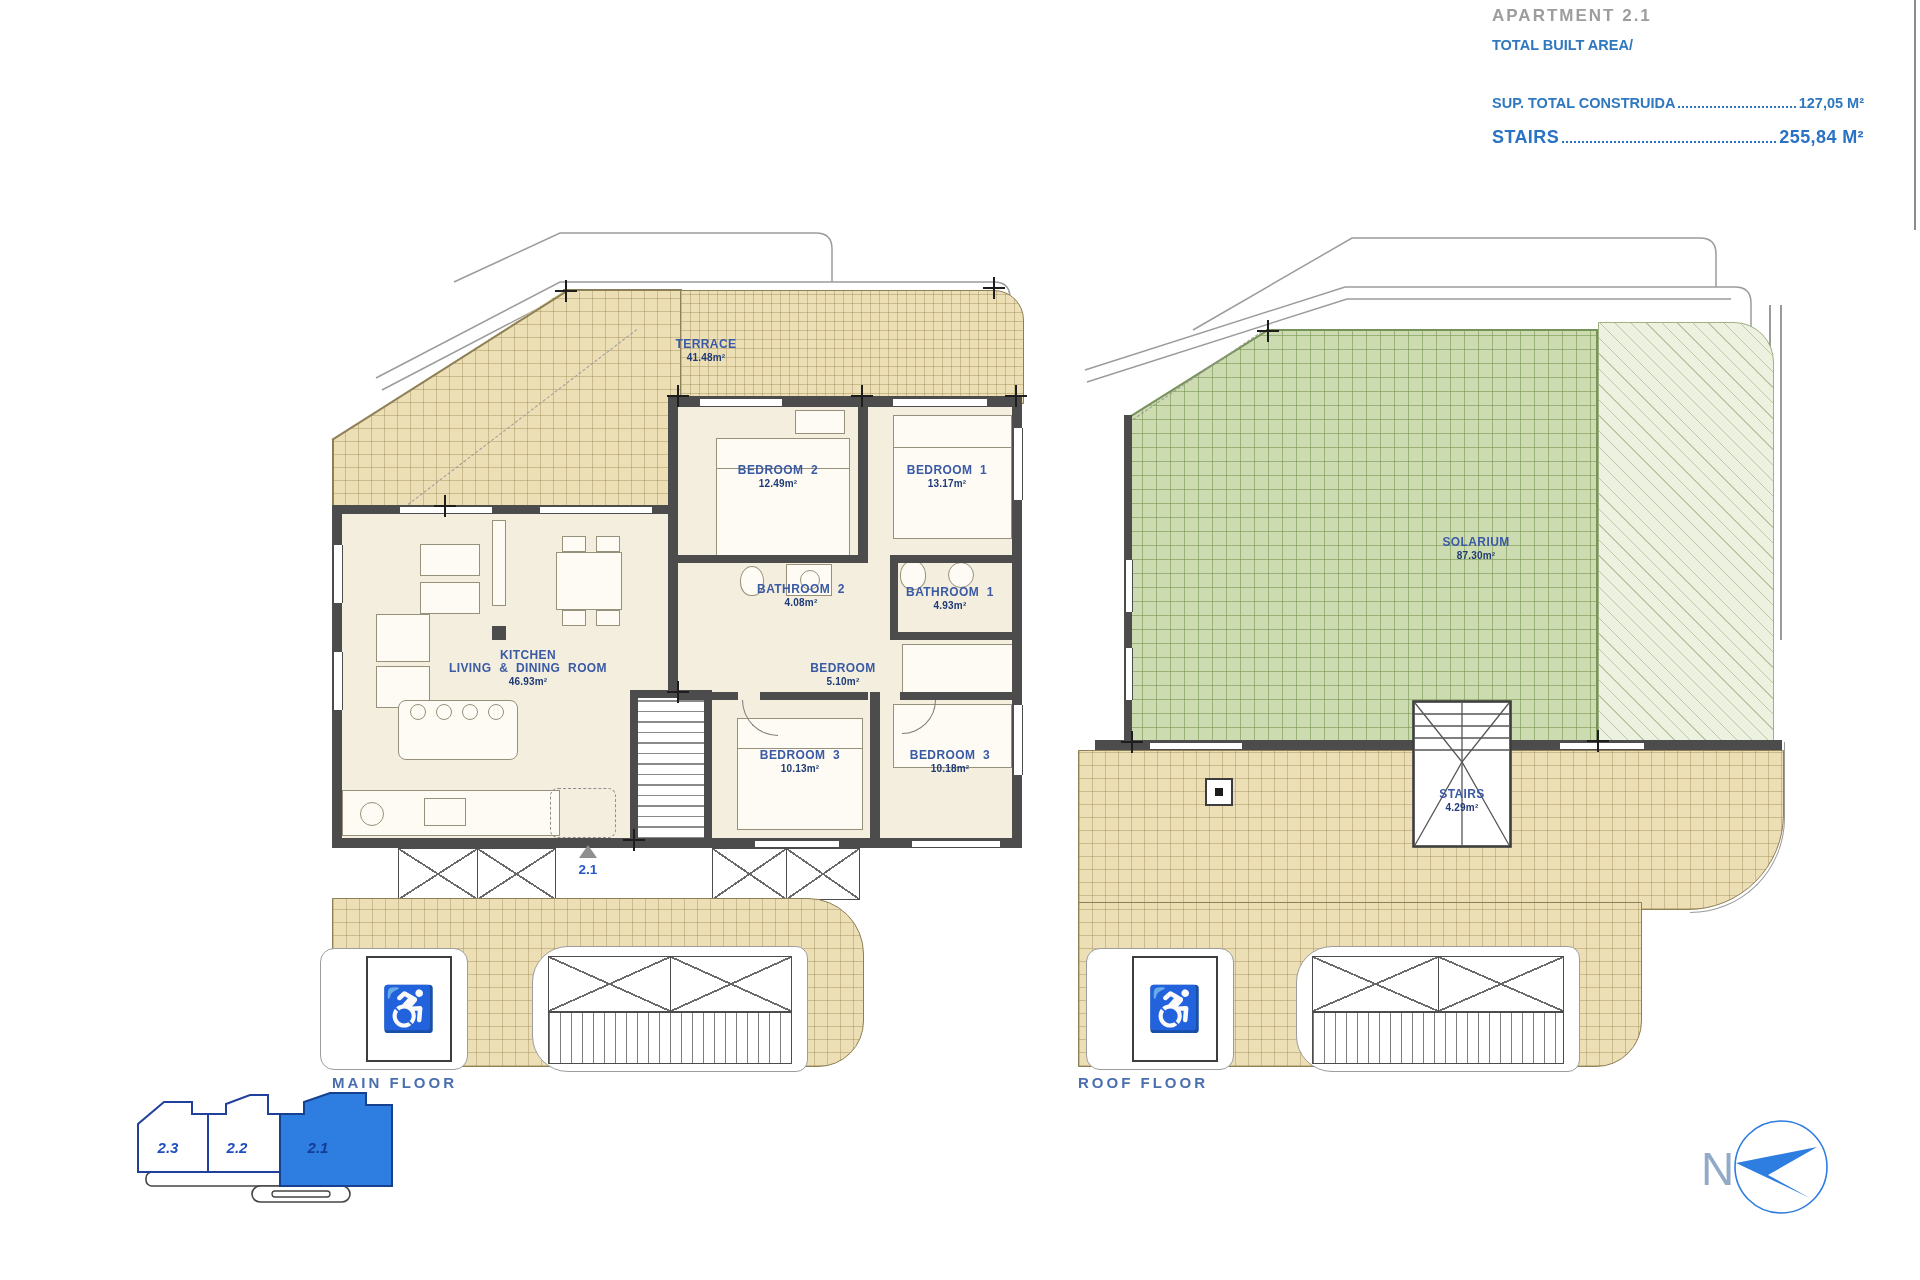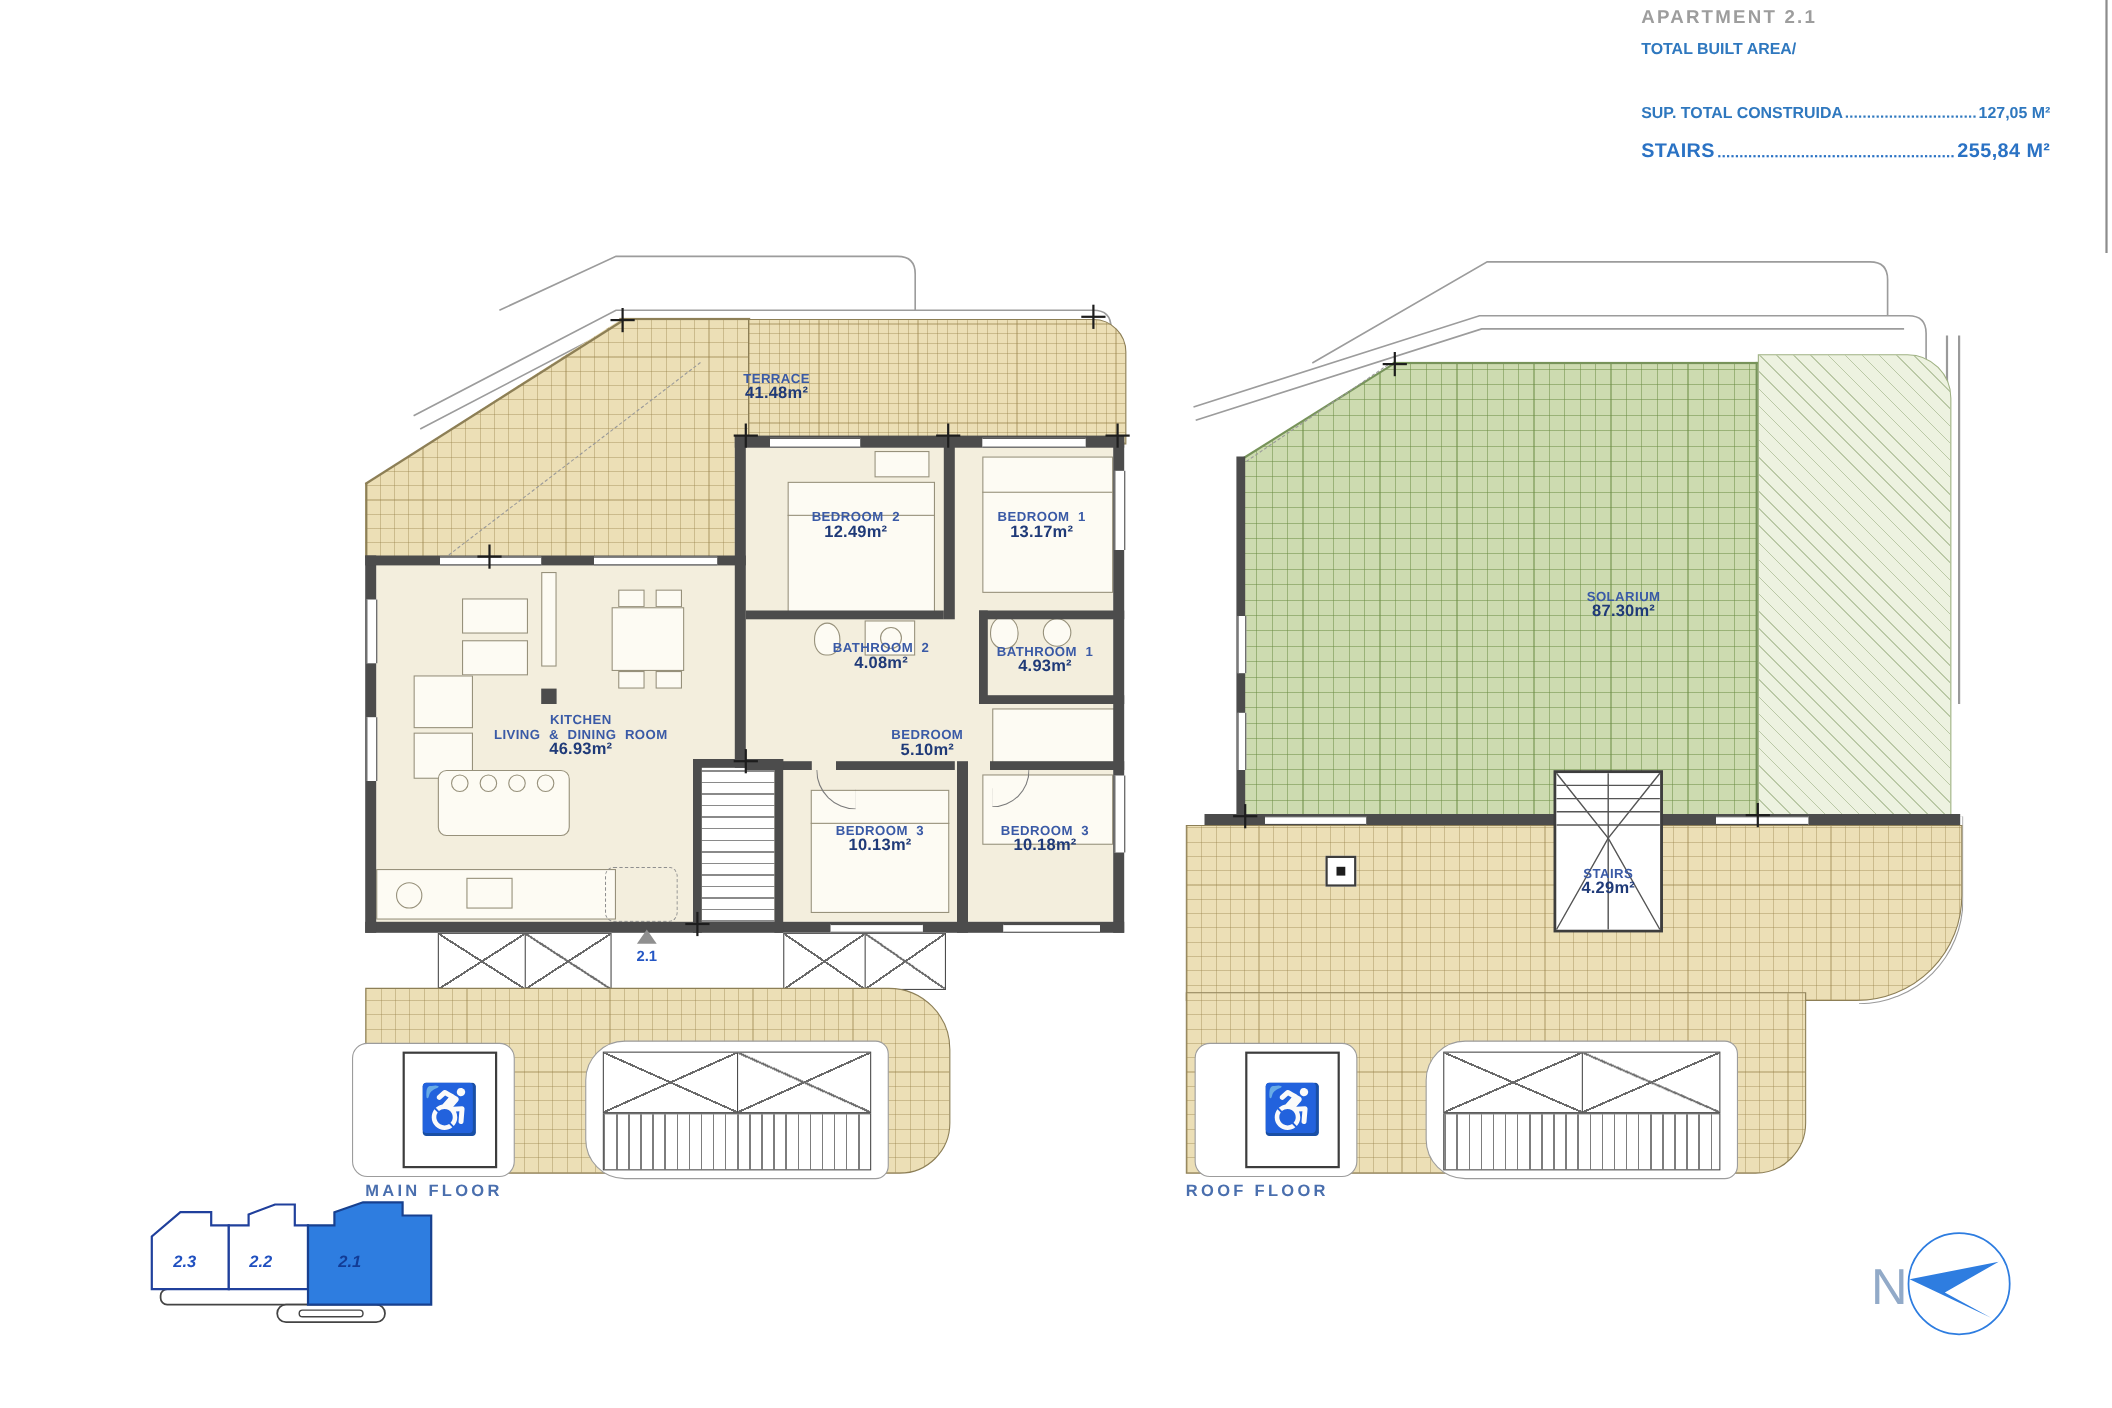--- a/index.html
+++ b/index.html
@@ -60,21 +60,21 @@
     background-image:repeating-linear-gradient(0deg,#8a8a8a 0 1.3px, transparent 1.3px 10.5px);}
   .container-outline{position:absolute;background:#fff;border:1.5px solid #9c9c9c;box-sizing:border-box;}
   .wc{position:absolute;background:#fff;border:2.6px solid #3d3d3d;display:flex;align-items:center;justify-content:center;
       font-size:44px;color:#1b1b1b;box-sizing:border-box;}
   .colbox{position:absolute;background:#fff;border:2px solid #3d3d3d;box-sizing:border-box;}
   .colbox i{position:absolute;left:50%;top:50%;width:8px;height:8px;margin:-4px 0 0 -4px;background:#1d1d1d;}
 
   
   .lbl{position:absolute;text-align:center;transform:translate(-50%,-50%);white-space:nowrap;
        color:#3a5aa6;font-weight:bold;font-size:12px;line-height:13px;letter-spacing:.4px;word-spacing:4px;}
-  .lbl .area{display:block;color:#1f3a78;font-size:15px;letter-spacing:.2px;}
+  .lbl .area{display:block;color:#1f3a78;font-size:10px;letter-spacing:.2px;}
   .caption{position:absolute;color:#4a6fae;font-weight:bold;font-size:15px;letter-spacing:3px;white-space:nowrap;}
   .entry-lbl{position:absolute;transform:translate(-50%,-50%);color:#2456c4;font-weight:bold;font-size:13.5px;}
   .tri{position:absolute;width:0;height:0;border-left:9px solid transparent;border-right:9px solid transparent;
        border-bottom:13px solid #8f8f8f;}
   .key-lbl{position:absolute;transform:translate(-50%,-50%);font-weight:bold;font-style:italic;font-size:15px;color:#2050c0;}
   .key-lbl.on-blue{color:#123c96;}
   .disclaimer{position:absolute;left:72px;top:1256px;width:1470px;white-space:nowrap;
       font-size:12.5px;color:#0d0d0d;word-spacing:6.5px;letter-spacing:.2px;}
   svg{display:block;}
 </style>

